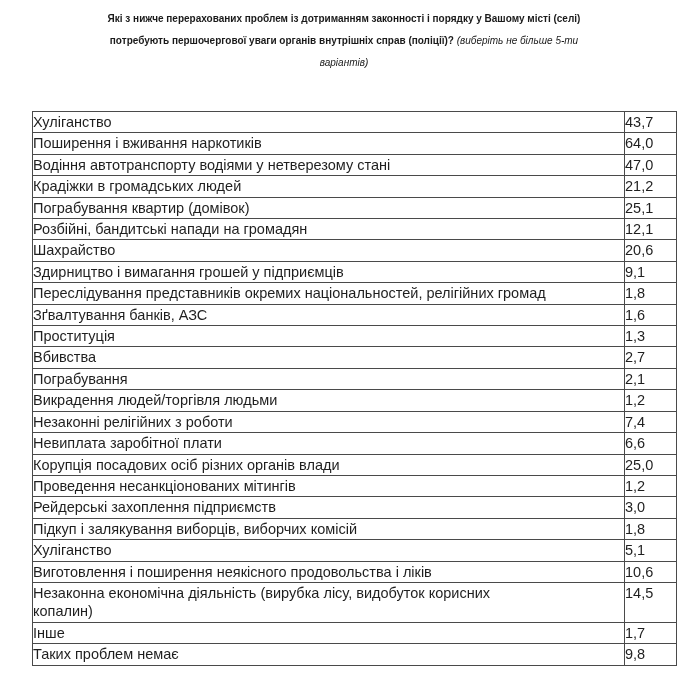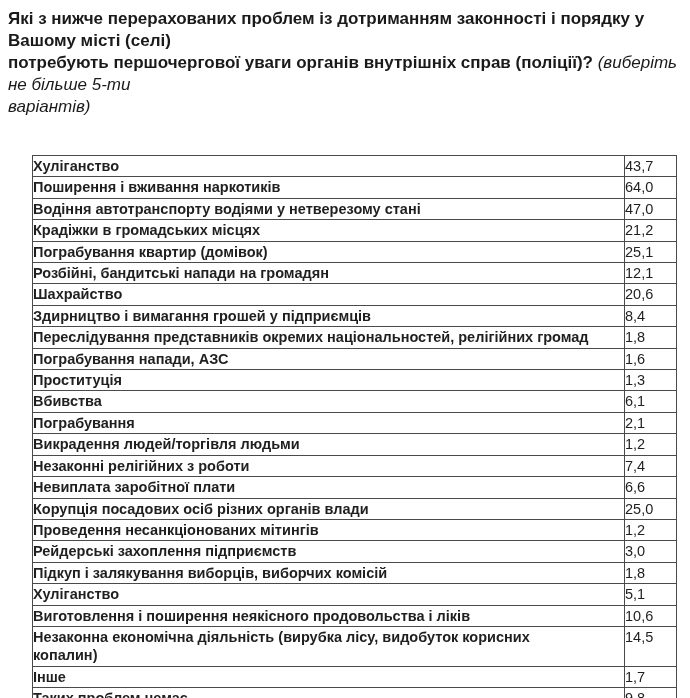--- a/index.html
+++ b/index.html
@@ -16,23 +16,24 @@
   }
   .page {
     width: 690px;
     height: 698px;
     background: #ffffff;
     box-sizing: border-box;
     padding-top: 8px;
   }
   .question {
     margin: 0 10px 0 8px;
-    font-size: 17px;
+    font-size: 10px;
     line-height: 22px;
     white-space: pre-line; 
+    text-align: center;
   }
   .q-bold {
     font-weight: bold;
     color: #1a1a1a;
   }
   .q-italic {
     font-style: italic;
     color: #1a1a1a;
   }
   table.problems {
@@ -56,21 +57,20 @@
   .row-num {
     display: inline-block;
     width: 52px;
     margin-left: -52px;
     box-sizing: border-box;
     padding-right: 9px;
     text-align: right;
   }
   .row-label {
     white-space: pre-wrap; 
-    font-weight: bold;
   }
   td.value-cell {
     width: 49px;
     padding-left: 6px;
   }
 </style>
 </head>
 <body>
 
 <div class="page">
@@ -90,62 +90,62 @@
       <td class="label-cell"><span class="row-num">2.</span><span class="row-label">Поширення і вживання наркотиків</span></td>
       <td class="value-cell">64,0</td>
     </tr>
 
     <tr>
       <td class="label-cell"><span class="row-num">3.</span><span class="row-label">Водіння автотранспорту водіями у нетверезому стані</span></td>
       <td class="value-cell">47,0</td>
     </tr>
 
     <tr>
-      <td class="label-cell"><span class="row-num">4.</span><span class="row-label">Крадіжки в громадських місцях</span></td>
+      <td class="label-cell"><span class="row-num">4.</span><span class="row-label">Крадіжки в громадських людей</span></td>
       <td class="value-cell">21,2</td>
     </tr>
 
     <tr>
       <td class="label-cell"><span class="row-num">5.</span><span class="row-label">Пограбування квартир (домівок)</span></td>
       <td class="value-cell">25,1</td>
     </tr>
 
     <tr>
       <td class="label-cell"><span class="row-num">6.</span><span class="row-label">Розбійні, бандитські напади на громадян</span></td>
       <td class="value-cell">12,1</td>
     </tr>
 
     <tr>
       <td class="label-cell"><span class="row-num">7.</span><span class="row-label">Шахрайство</span></td>
       <td class="value-cell">20,6</td>
     </tr>
 
     <tr>
       <td class="label-cell"><span class="row-num">8.</span><span class="row-label">Здирництво і вимагання грошей у підприємців</span></td>
-      <td class="value-cell">8,4</td>
+      <td class="value-cell">9,1</td>
     </tr>
 
     <tr>
       <td class="label-cell"><span class="row-num">9.</span><span class="row-label">Переслідування представників окремих національностей, релігійних громад</span></td>
       <td class="value-cell">1,8</td>
     </tr>
 
     <tr>
-      <td class="label-cell"><span class="row-num">10.</span><span class="row-label">Пограбування напади, АЗС</span></td>
+      <td class="label-cell"><span class="row-num">10.</span><span class="row-label">Зґвалтування банків, АЗС</span></td>
       <td class="value-cell">1,6</td>
     </tr>
 
     <tr>
       <td class="label-cell"><span class="row-num">11.</span><span class="row-label">Проституція</span></td>
       <td class="value-cell">1,3</td>
     </tr>
 
     <tr>
       <td class="label-cell"><span class="row-num">12.</span><span class="row-label">Вбивства</span></td>
-      <td class="value-cell">6,1</td>
+      <td class="value-cell">2,7</td>
     </tr>
 
     <tr>
       <td class="label-cell"><span class="row-num">13.</span><span class="row-label">Пограбування</span></td>
       <td class="value-cell">2,1</td>
     </tr>
 
     <tr>
       <td class="label-cell"><span class="row-num">14.</span><span class="row-label">Викрадення людей/торгівля людьми</span></td>
       <td class="value-cell">1,2</td>

